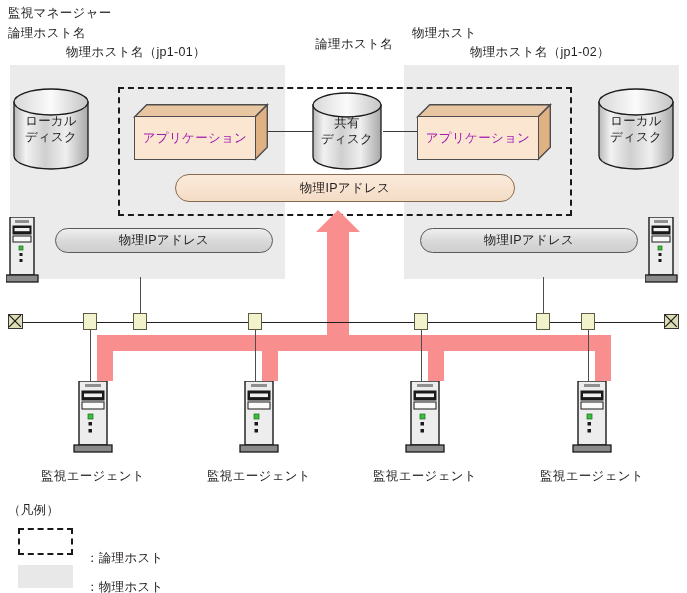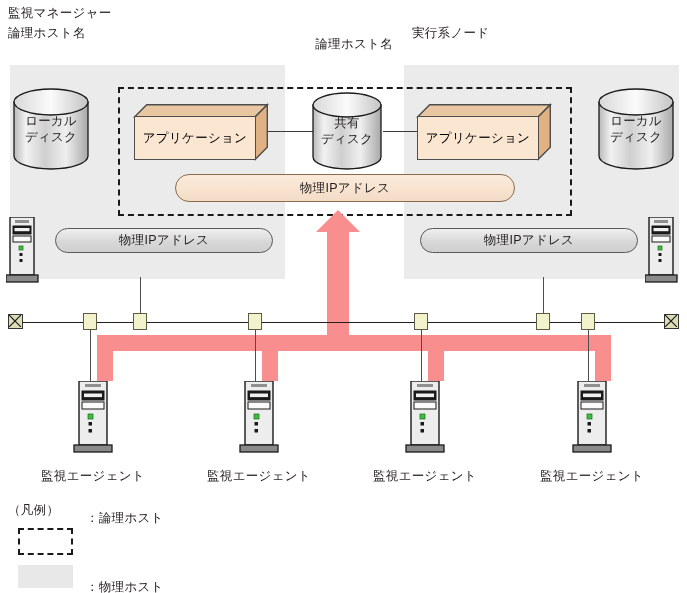--- a/index.html
+++ b/index.html
@@ -75,21 +75,21 @@
     right: 12px;
     bottom: 0;
     background: #fbe6d2;
     border: 1.4px solid #4d4d4d;
     box-sizing: border-box;
     display: flex;
     align-items: center;
     justify-content: center;
     font-size: 12.5px;
     letter-spacing: .3px;
-    color: #000000;
+    color: #a21caf;
   }
   .appbox svg { position: absolute; left: 0; top: 0; overflow: visible; }
 
   
   .cyl { position: absolute; }
   .cyl .cyl-label {
     position: absolute;
     left: 0; right: 0;
     top: 50%;
     transform: translateY(-50%);
@@ -151,25 +151,27 @@
 </style>
 </head>
 <body>
 
 <div id="canvas">
 
   <div class="lbl" style="left:8px; top:6px;">監視マネージャー</div>
 
   <div class="lbl" style="left:8px; top:26px;">論理ホスト名</div>
 
+  <div class="lbl" style="left:66px; top:45px;">物理ホスト名（jp1-01）</div>
 
   <div class="lbl ctr" style="left:287px; top:37px; width:106px;text-align:right;">論理ホスト名</div>
 
-  <div class="lbl" style="left:412px; top:26px;">実行系ノード</div>
-
+  <div class="lbl" style="left:412px; top:26px;">物理ホスト</div>
+
+  <div class="lbl" style="left:470px; top:45px;">物理ホスト名（jp1-02）</div>
 
   <div class="phys-host" style="left:10px; top:65px; width:273px; height:212px;"></div>
 
   <div class="phys-host" style="left:404px; top:65px; width:273px; height:212px;"></div>
 
   <div class="logical-host" style="left:118px; top:87px; width:450px; height:125px;"></div>
 
   <div style="position:absolute; left:268px; top:131px; width:62px; height:0; border-top:1.3px solid #3a3a3a;"></div>
   <div style="position:absolute; left:383px; top:131px; width:62px; height:0; border-top:1.3px solid #3a3a3a;"></div>
 
@@ -400,18 +402,18 @@
   </div>
 
   <div class="lbl ctr" style="left:33px; top:469px; width:120px;">監視エージェント</div>
   <div class="lbl ctr" style="left:199px; top:469px; width:120px;">監視エージェント</div>
   <div class="lbl ctr" style="left:365px; top:469px; width:120px;">監視エージェント</div>
   <div class="lbl ctr" style="left:532px; top:469px; width:120px;">監視エージェント</div>
 
   <div class="lbl" style="left:8px; top:503px;">（凡例）</div>
 
   <div class="legend-swatch-dashed" style="left:18px; top:528px; width:55px; height:27px;"></div>
-  <div class="lbl" style="left:86px; top:511px;">：論理ホスト</div>
+  <div class="lbl" style="left:86px; top:551px;">：論理ホスト</div>
 
   <div class="legend-swatch-solid" style="left:18px; top:565px; width:55px; height:23px;"></div>
   <div class="lbl" style="left:86px; top:580px;">：物理ホスト</div>
 
 </div>
 
 </body></html>

